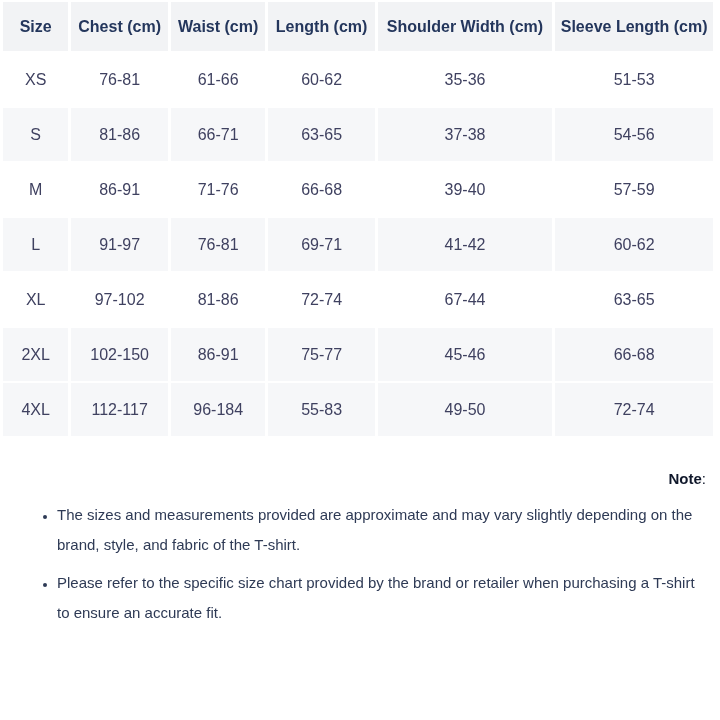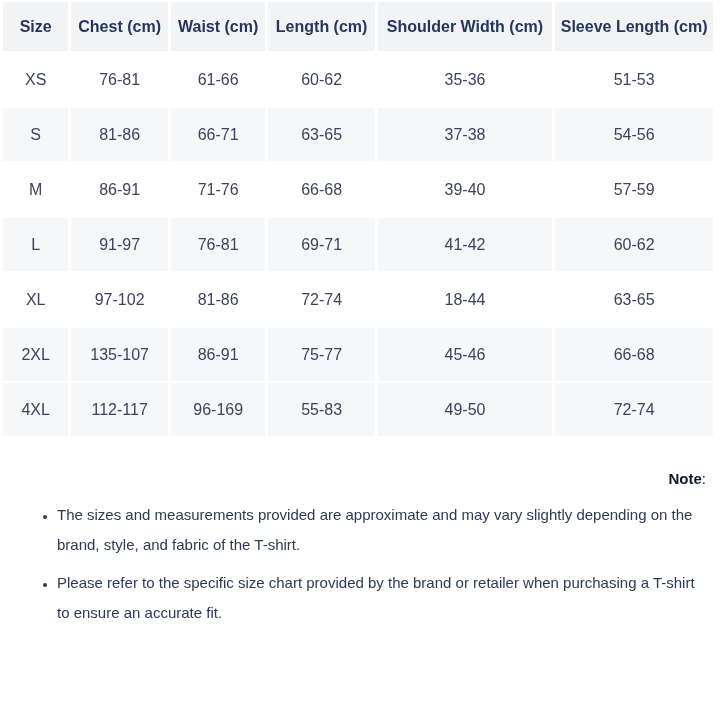--- a/index.html
+++ b/index.html
@@ -117,35 +117,35 @@
         <td>76-81</td>
         <td>69-71</td>
         <td>41-42</td>
         <td>60-62</td>
       </tr>
       <tr>
         <td>XL</td>
         <td>97-102</td>
         <td>81-86</td>
         <td>72-74</td>
-        <td>18-44</td>
+        <td>67-44</td>
         <td>63-65</td>
       </tr>
       <tr class="alt">
         <td>2XL</td>
-        <td>135-107</td>
+        <td>102-150</td>
         <td>86-91</td>
         <td>75-77</td>
         <td>45-46</td>
         <td>66-68</td>
       </tr>
       <tr class="alt">
         <td>4XL</td>
         <td>112-117</td>
-        <td>96-169</td>
+        <td>96-184</td>
         <td>55-83</td>
         <td>49-50</td>
         <td>72-74</td>
       </tr>
     </tbody>
 </table>
 
 <div class="note">
   <p class="note-heading"><strong>Note</strong><span>:</span></p>
   <ul class="note-list">

